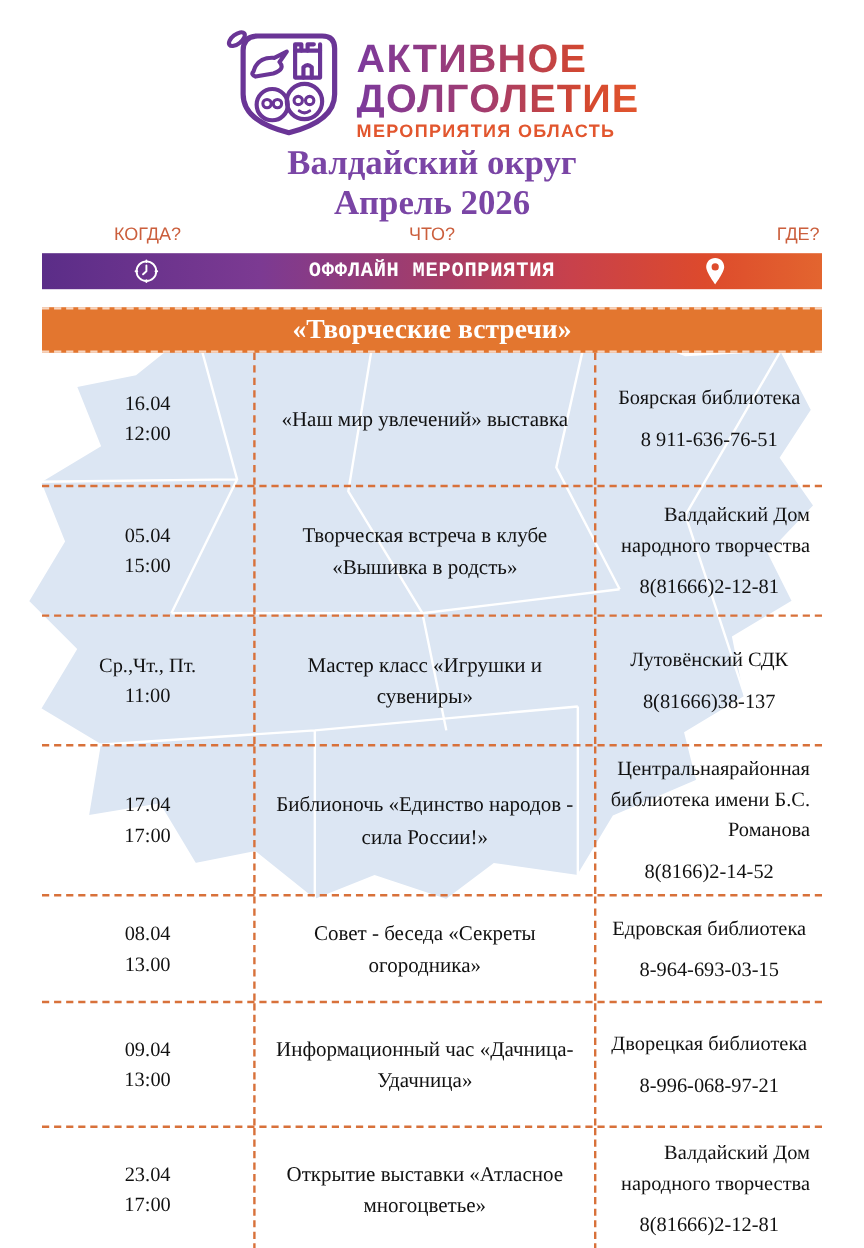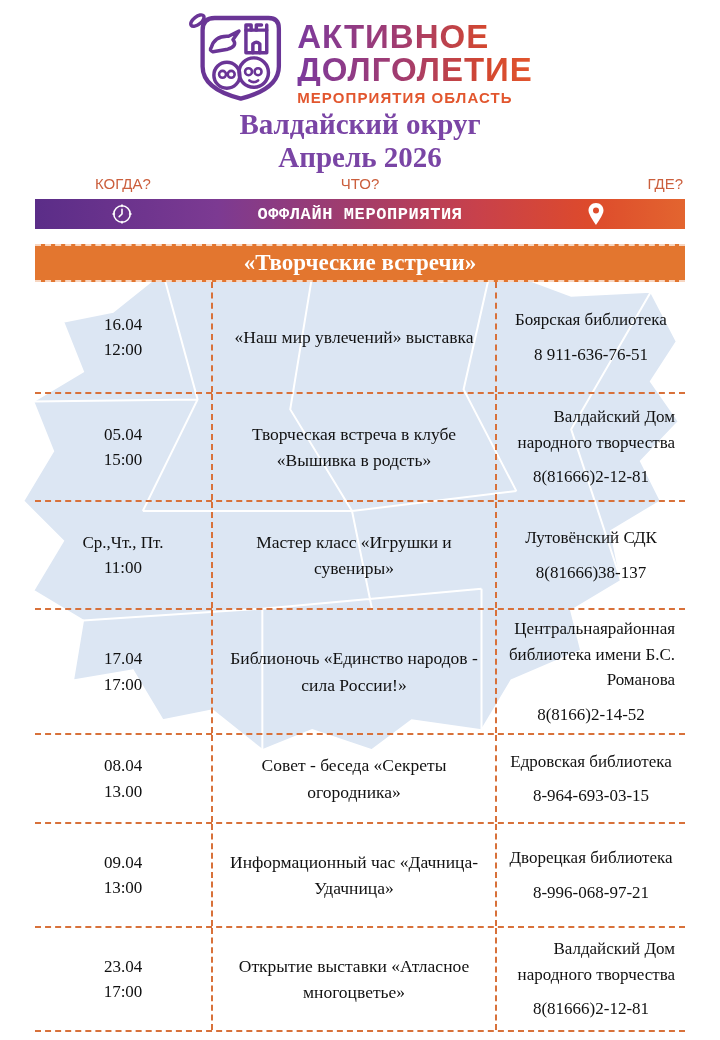--- a/index.html
+++ b/index.html
@@ -13,21 +13,21 @@
   }
   
   .map-watermark{
     position:absolute;left:12px;top:250px;width:686px;height:528px;
     z-index:0;pointer-events:none;
   }
   
   .logo-row{
     position:relative;z-index:1;
     display:flex;justify-content:center;align-items:flex-start;
-    padding-top:8px;gap:6px;height:100px;
+    padding-top:20px;gap:6px;height:100px;
   }
   .logo-emblem{width:104px;height:98px;flex:0 0 auto;}
   .logo-text{padding-top:12px;font-family:"Liberation Sans", sans-serif;font-weight:bold;}
   .logo-l1,.logo-l2{
     font-size:33px;line-height:33px;letter-spacing:1px;
     background:linear-gradient(90deg,#7c3a9d 0%,#a33c6e 45%,#d3472f 80%,#e2562e 100%);
     -webkit-background-clip:text;background-clip:text;color:transparent;
   }
   .logo-l3{font-size:15px;line-height:20px;letter-spacing:1.1px;color:#e2562e;margin-top:2px;}
   

